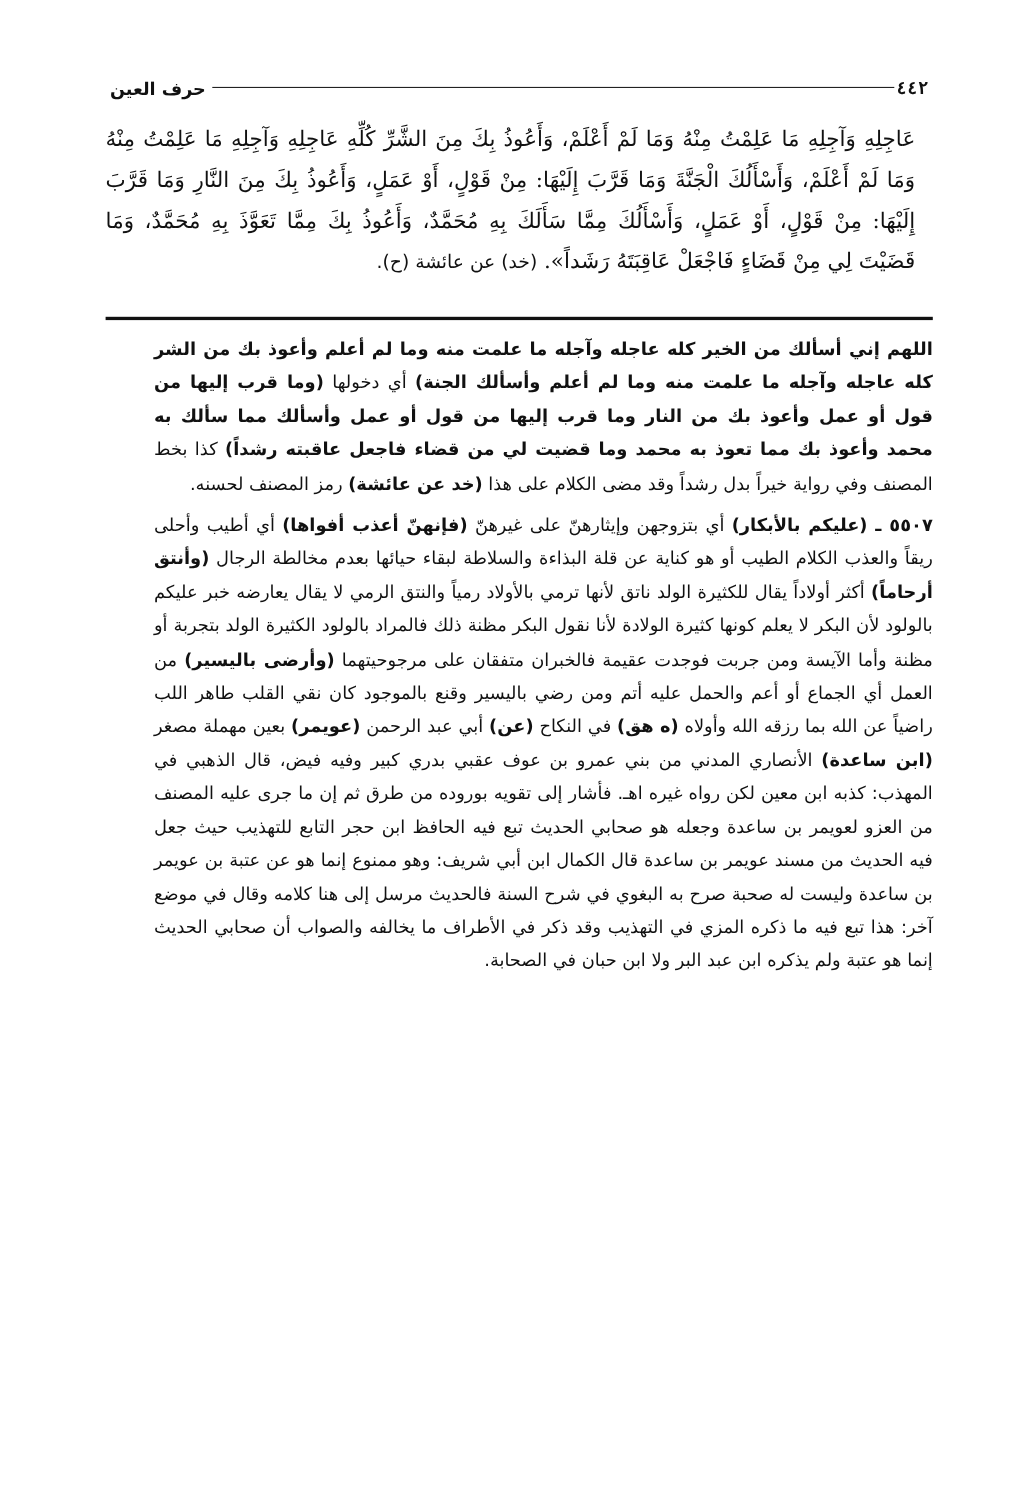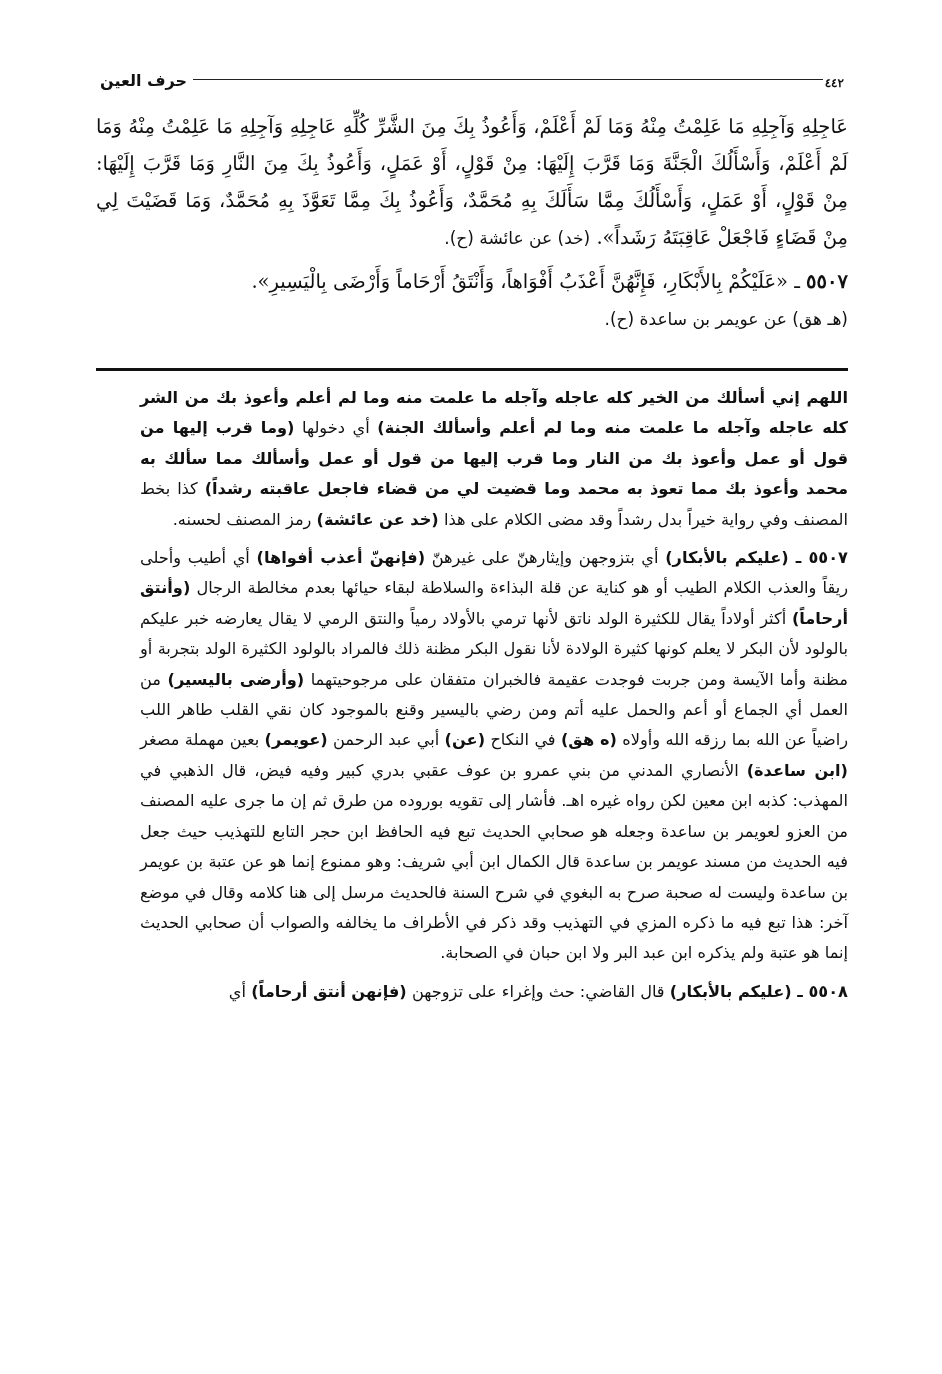--- a/index.html
+++ b/index.html
@@ -36,36 +36,36 @@
     white-space: nowrap;
     padding-left: 4px;
   }
   .running-rule {
     flex: 1;
     height: 0;
     border-top: 1.5px solid #222;
     margin: 0 2px 10px 6px;
   }
   .page-number {
-    font-family: Liberation Sans, sans-serif;
+    font-family: Liberation Mono, monospace;
     font-weight: bold;
-    font-size: 12px;
+    font-size: 16px;
     white-space: nowrap;
     padding-right: 4px;
   }
   .matn {
     margin-top: 18px;
     font-family: "DejaVu Serif", serif;
     font-size: 19.5px;
     line-height: 37px;
     text-align: justify;
     text-align-last: right;
   }
   .matn p {
-    margin: 0 0 6px 0;
+    margin: 0 16px 6px 0;
   }
   .hadith-num {
     font-weight: bold;
   }
   .source {
     font-family: "DejaVu Sans", sans-serif;
     font-size: 17px;
   }
   .separator {
     margin-top: 30px;
@@ -99,39 +99,29 @@
     <span class="running-rule"></span>
     <span class="running-title">حرف العين</span>
   </div>
 
   <div class="matn">
     <p>
       <span>عَاجِلِهِ وَآجِلِهِ مَا عَلِمْتُ مِنْهُ وَمَا لَمْ أَعْلَمْ، وَأَعُوذُ بِكَ مِنَ الشَّرِّ كُلِّهِ عَاجِلِهِ وَآجِلِهِ مَا عَلِمْتُ مِنْهُ وَمَا لَمْ أَعْلَمْ، وَأَسْأَلُكَ الْجَنَّةَ وَمَا قَرَّبَ إِلَيْهَا: مِنْ قَوْلٍ، أَوْ عَمَلٍ، وَأَعُوذُ بِكَ مِنَ النَّارِ وَمَا قَرَّبَ إِلَيْهَا: مِنْ قَوْلٍ، أَوْ عَمَلٍ، وَأَسْأَلُكَ مِمَّا سَأَلَكَ بِهِ مُحَمَّدٌ، وَأَعُوذُ بِكَ مِمَّا تَعَوَّذَ بِهِ مُحَمَّدٌ، وَمَا قَضَيْتَ لِي مِنْ قَضَاءٍ فَاجْعَلْ عَاقِبَتَهُ رَشَداً».</span>
       <span class="source">(خد) عن عائشة (ح).</span>
     </p>
 
-    <p>
-      <span class="hadith-num">٥٥٠٧</span>
-      <span>ـ</span>
-      <span>«عَلَيْكُمْ بِالأَبْكَارِ، فَإِنَّهُنَّ أَعْذَبُ أَفْوَاهاً، وَأَنْتَقُ أَرْحَاماً وَأَرْضَى بِالْيَسِيرِ».</span>
-      <br>
-      <span class="source">(هـ هق) عن عويمر بن ساعدة (ح).</span>
-    </p>
 
   </div>
 
   <div class="separator"></div>
 
   <div class="sharh">
     <p>
       <span class="bold">اللهم إني أسألك من الخير كله عاجله وآجله ما علمت منه وما لم أعلم وأعوذ بك من الشر كله عاجله وآجله ما علمت منه وما لم أعلم وأسألك الجنة)</span><span> أي دخولها </span><span class="bold">(وما قرب إليها من قول أو عمل وأعوذ بك من النار وما قرب إليها من قول أو عمل وأسألك مما سألك به محمد وأعوذ بك مما تعوذ به محمد وما قضيت لي من قضاء فاجعل عاقبته رشداً)</span><span> كذا بخط المصنف وفي رواية خيراً بدل رشداً وقد مضى الكلام على هذا </span><span class="bold">(خد عن عائشة)</span><span> رمز المصنف لحسنه.</span>
     </p>
 
     <p>
       <span class="bold">٥٥٠٧ ـ (عليكم بالأبكار)</span><span> أي بتزوجهن وإيثارهنّ على غيرهنّ </span><span class="bold">(فإنهنّ أعذب أفواها)</span><span> أي أطيب وأحلى ريقاً والعذب الكلام الطيب أو هو كناية عن قلة البذاءة والسلاطة لبقاء حيائها بعدم مخالطة الرجال </span><span class="bold">(وأنتق أرحاماً)</span><span> أكثر أولاداً يقال للكثيرة الولد ناتق لأنها ترمي بالأولاد رمياً والنتق الرمي لا يقال يعارضه خبر عليكم بالولود لأن البكر لا يعلم كونها كثيرة الولادة لأنا نقول البكر مظنة ذلك فالمراد بالولود الكثيرة الولد بتجربة أو مظنة وأما الآيسة ومن جربت فوجدت عقيمة فالخبران متفقان على مرجوحيتهما </span><span class="bold">(وأرضى باليسير)</span><span> من العمل أي الجماع أو أعم والحمل عليه أتم ومن رضي باليسير وقنع بالموجود كان نقي القلب طاهر اللب راضياً عن الله بما رزقه الله وأولاه </span><span class="bold">(ه هق)</span><span> في النكاح </span><span class="bold">(عن)</span><span> أبي عبد الرحمن </span><span class="bold">(عويمر)</span><span> بعين مهملة مصغر </span><span class="bold">(ابن ساعدة)</span><span> الأنصاري المدني من بني عمرو بن عوف عقبي بدري كبير وفيه فيض، قال الذهبي في المهذب: كذبه ابن معين لكن رواه غيره اهـ. فأشار إلى تقويه بوروده من طرق ثم إن ما جرى عليه المصنف من العزو لعويمر بن ساعدة وجعله هو صحابي الحديث تبع فيه الحافظ ابن حجر التابع للتهذيب حيث جعل فيه الحديث من مسند عويمر بن ساعدة قال الكمال ابن أبي شريف: وهو ممنوع إنما هو عن عتبة بن عويمر بن ساعدة وليست له صحبة صرح به البغوي في شرح السنة فالحديث مرسل إلى هنا كلامه وقال في موضع آخر: هذا تبع فيه ما ذكره المزي في التهذيب وقد ذكر في الأطراف ما يخالفه والصواب أن صحابي الحديث إنما هو عتبة ولم يذكره ابن عبد البر ولا ابن حبان في الصحابة.</span>
     </p>
 
-    <p>
-      <span class="bold">٥٥٠٨ ـ (عليكم بالأبكار)</span><span> قال القاضي: حث وإغراء على تزوجهن </span><span class="bold">(فإنهن أنتق أرحاماً)</span><span> أي</span>
-    </p>
   </div>
 
 </div>
 
 </body></html>

